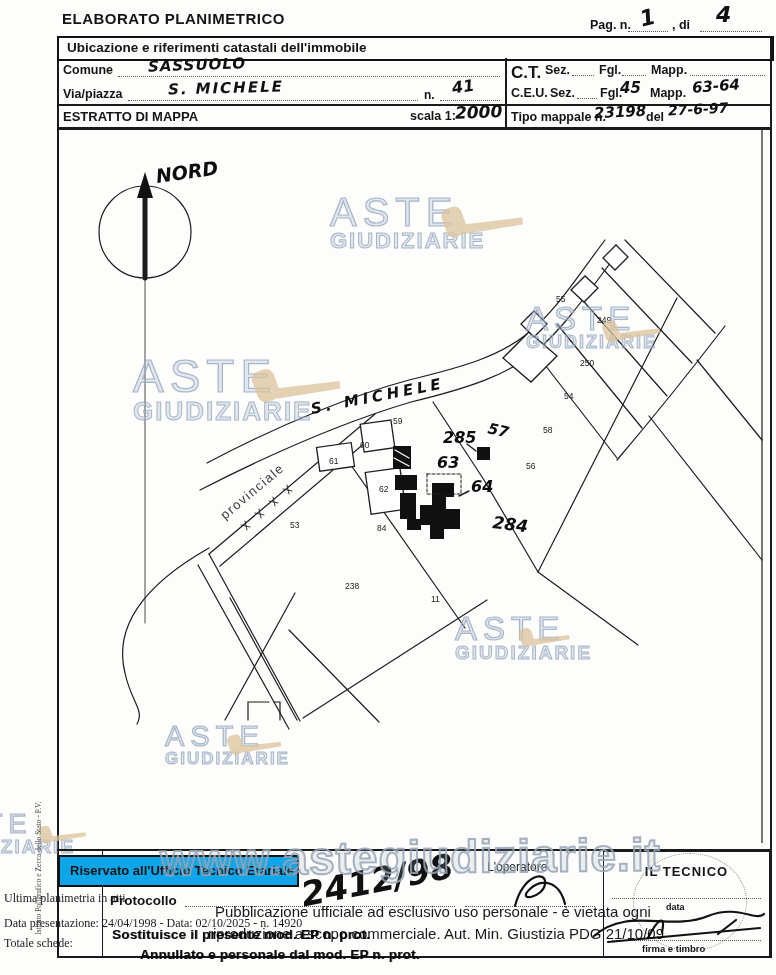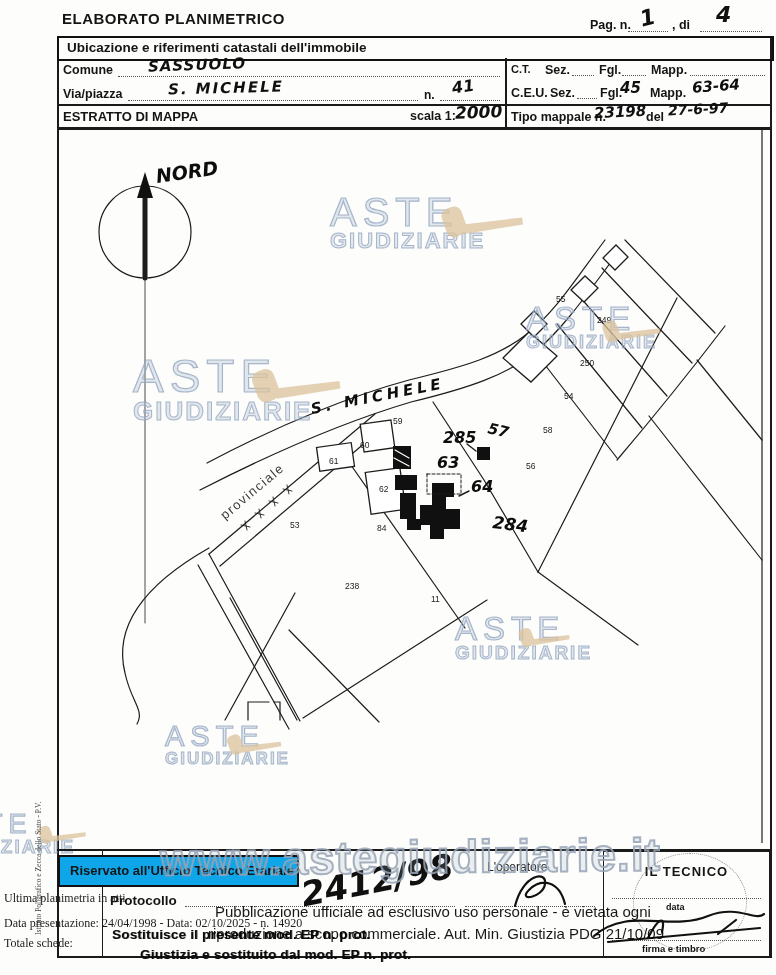--- a/index.html
+++ b/index.html
@@ -63,21 +63,21 @@
   <div class="abs dots" style="left:128px;top:100px;width:290px;"></div>
   <div class="abs hw" style="left:168px;top:79px;font-size:15px;letter-spacing:2px;transform:rotate(-1.5deg);">S. MICHELE</div>
   <div class="abs lbl" style="left:424px;top:88px;font-size:12px;">n.</div>
   <div class="abs dots" style="left:440px;top:100px;width:60px;"></div>
   <div class="abs hw" style="left:452px;top:77px;font-size:16px;transform:rotate(-8deg);">41</div>
 
   <div class="abs lbl" style="left:63px;top:109px;font-size:13px;">ESTRATTO DI MAPPA</div>
   <div class="abs lbl" style="left:410px;top:109px;font-size:12.5px;">scala 1:</div>
   <div class="abs hw" style="left:455px;top:102px;font-size:17px;transform:rotate(-2deg);">2000</div>
 
-  <div class="abs lbl" style="left:511px;top:63px;font-size:11px;">C.T.</div>
+  <div class="abs lbl" style="left:511px;top:63px;font-size:17px;">C.T.</div>
   <div class="abs lbl" style="left:545px;top:63px;font-size:12.5px;">Sez.</div>
   <div class="abs dots" style="left:572px;top:75px;width:22px;"></div>
   <div class="abs lbl" style="left:599px;top:63px;font-size:12.5px;">Fgl.</div>
   <div class="abs dots" style="left:622px;top:75px;width:24px;"></div>
   <div class="abs lbl" style="left:651px;top:63px;font-size:12.5px;">Mapp.</div>
   <div class="abs dots" style="left:690px;top:75px;width:75px;"></div>
 
   <div class="abs lbl" style="left:511px;top:86px;font-size:12.5px;">C.E.U.</div>
   <div class="abs lbl" style="left:550px;top:86px;font-size:12.5px;">Sez.</div>
   <div class="abs dots" style="left:577px;top:98px;width:20px;"></div>
@@ -289,20 +289,20 @@
   <svg class="abs" style="left:588px;top:888px;z-index:5;" width="182" height="62" viewBox="0 0 182 62">
     <g stroke="#111" stroke-width="2.2" fill="none" stroke-linecap="round">
       <path d="M6,48 C40,18 82,44 120,28 C150,16 168,34 176,26"></path>
       <path d="M20,54 L172,40"></path>
       <path d="M60,50 C70,30 78,26 74,44"></path>
       <path d="M130,46 l18,-14"></path>
     </g>
   </svg>
 
   <div class="abs boldline" style="left:112px;top:917px;z-index:6;">Sostituisce il presente mod. EP n. prot.</div>
-  <div class="abs boldline" style="left:140px;top:937px;z-index:6;">Giustizia e sostituito dal mod. EP n. prot.</div>
+  <div class="abs boldline" style="left:140px;top:937px;z-index:6;">Annullato e personale dal mod. EP n. prot.</div>
 
   <div class="abs grayline" style="left:215px;top:903px;z-index:7;">Pubblicazione ufficiale ad esclusivo uso personale - è vietata ogni</div>
   <div class="abs grayline" style="left:208px;top:925px;z-index:7;">riproduzione a scopo commerciale. Aut. Min. Giustizia PDG 21/10/09</div>
 
   <div class="wm-url" style="left:160px;top:830px;">www.astegiudiziarie.it</div>
 
 </div>
 
 </body></html>

